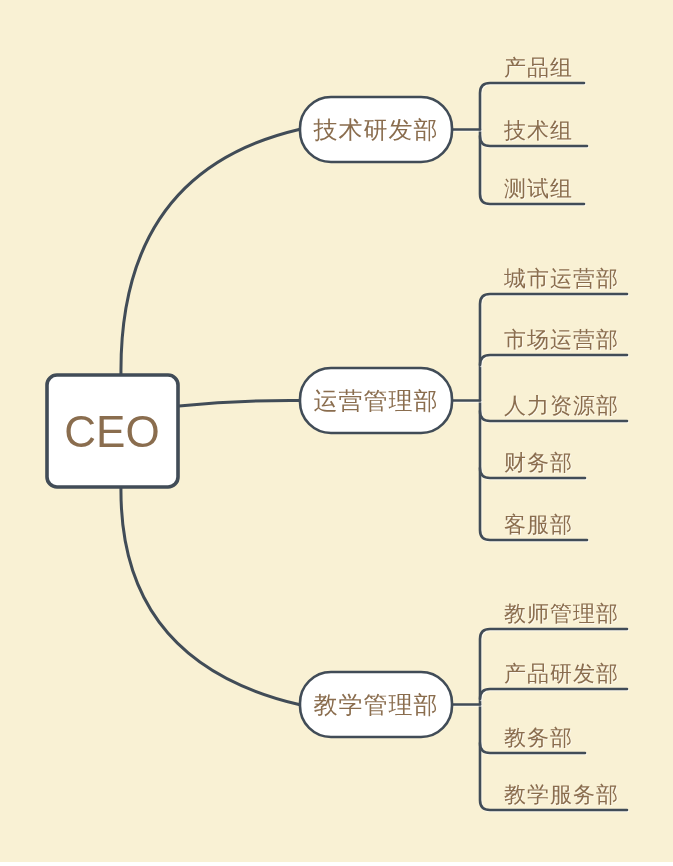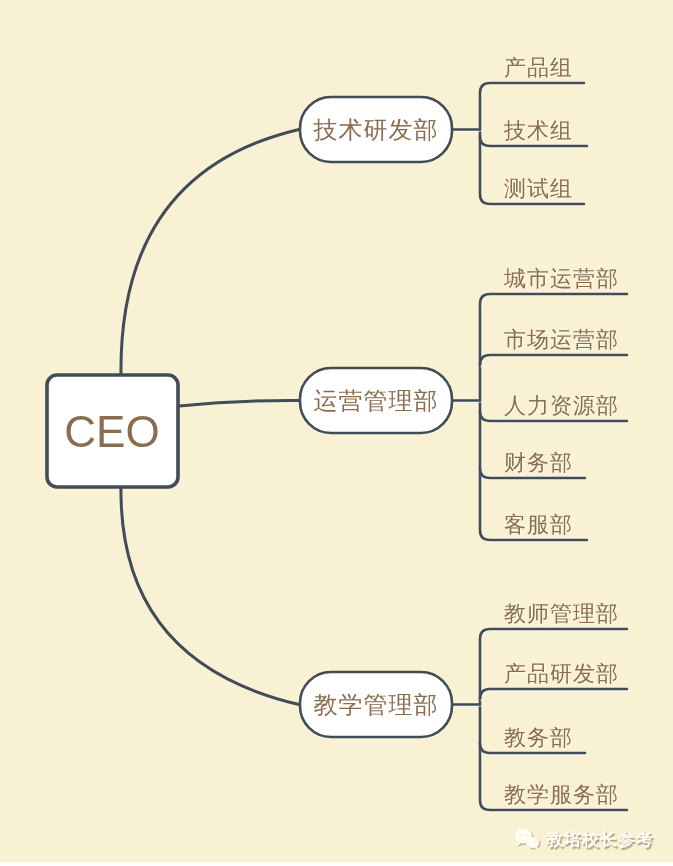--- a/index.html
+++ b/index.html
@@ -112,29 +112,13 @@
     <g>
       <text class="leaf-text" x="504" y="621">教师管理部</text>
       <text class="leaf-text" x="504" y="681">产品研发部</text>
       <text class="leaf-text" x="504" y="745">教务部</text>
       <text class="leaf-text" x="504" y="802">教学服务部</text>
     </g>
 
     <rect class="bottom-strip" x="0" y="862" width="673" height="4"></rect>
   </svg>
 
-  <div class="watermark">
-    <svg width="27" height="25" viewBox="0 0 27 25">
-      <ellipse class="wm-shadow" cx="11" cy="10.5" rx="8.6" ry="7.6"></ellipse>
-      <ellipse class="wm-shadow" cx="20" cy="17" rx="6.6" ry="5.6"></ellipse>
-      <path class="wm-shadow" d="M6,16 L4,20 L9,17.5 Z"></path>
-      <ellipse class="wm-bubble" cx="9.5" cy="9" rx="8.6" ry="7.6"></ellipse>
-      <path class="wm-bubble" d="M4.5,14.5 L2.5,18.5 L7.5,16 Z"></path>
-      <circle class="wm-eye" cx="6.6" cy="8" r="1.2"></circle>
-      <circle class="wm-eye" cx="12" cy="8" r="1.2"></circle>
-      <ellipse class="wm-bubble" cx="18.5" cy="15.5" rx="6.6" ry="5.6"></ellipse>
-      <path class="wm-bubble" d="M22.5,19.5 L24.5,22.5 L20.5,21 Z"></path>
-      <circle class="wm-eye" cx="16.5" cy="14.8" r="1"></circle>
-      <circle class="wm-eye" cx="20.7" cy="14.8" r="1"></circle>
-    </svg>
-    <span class="wm-text">教培校长参考</span>
-  </div>
 </div>
 
 </body></html>

